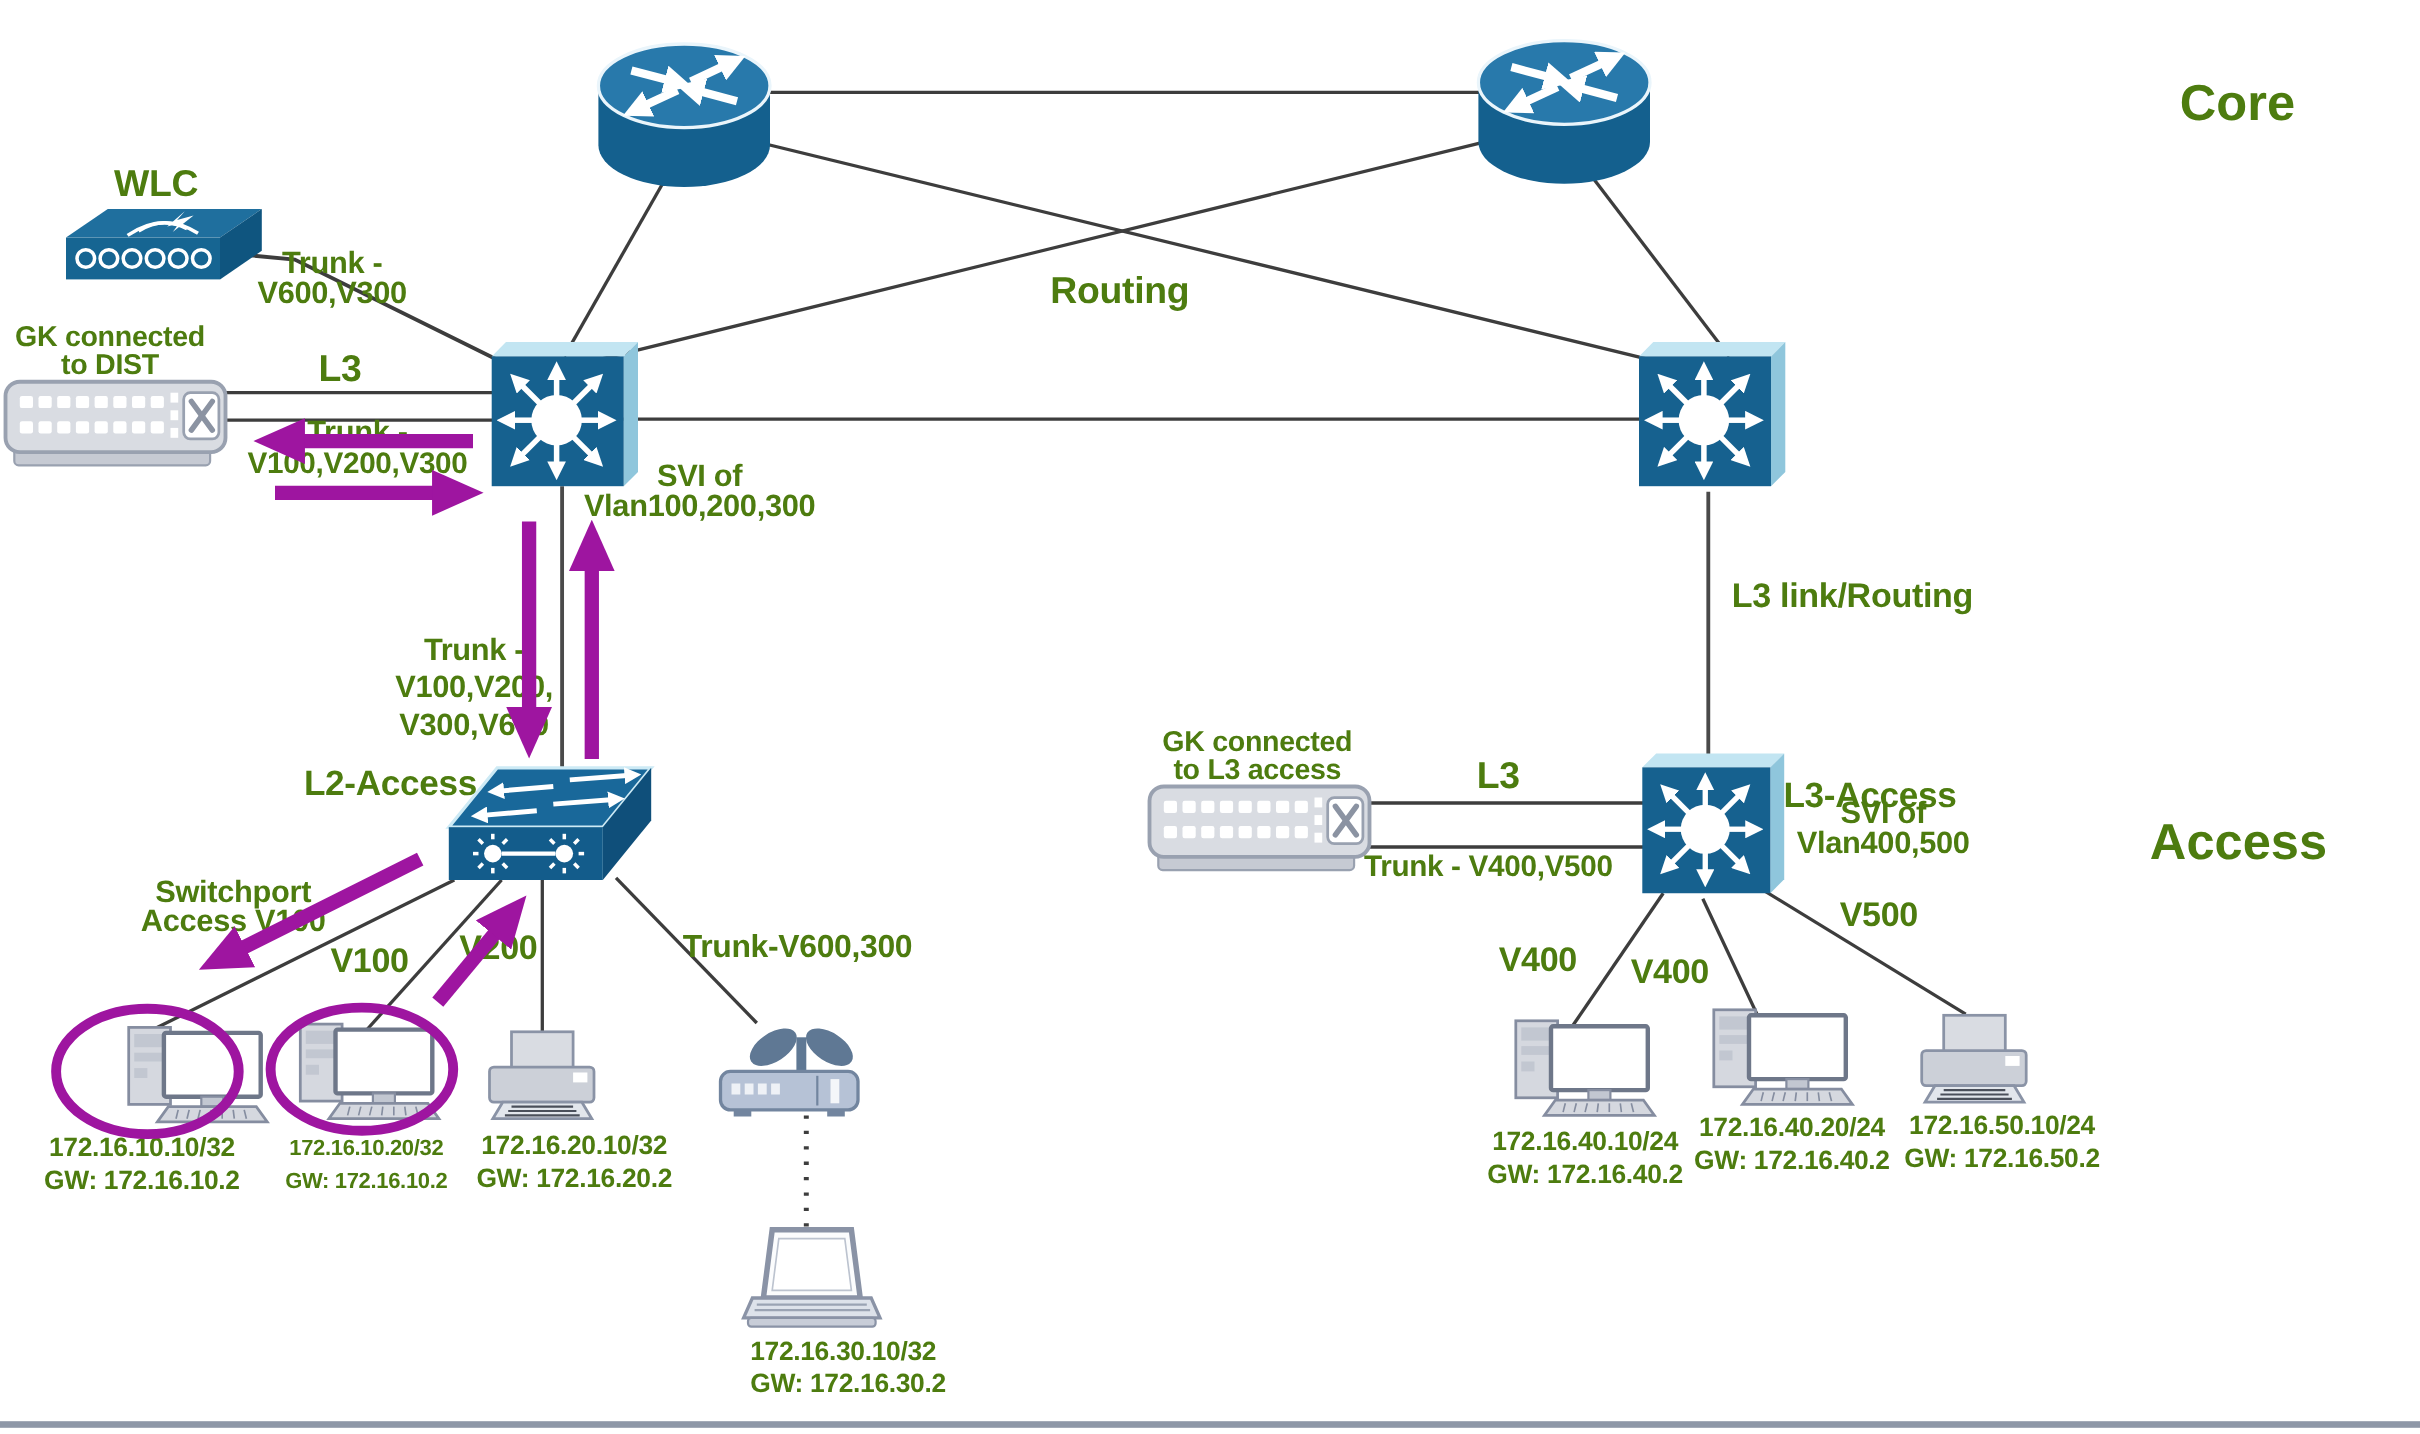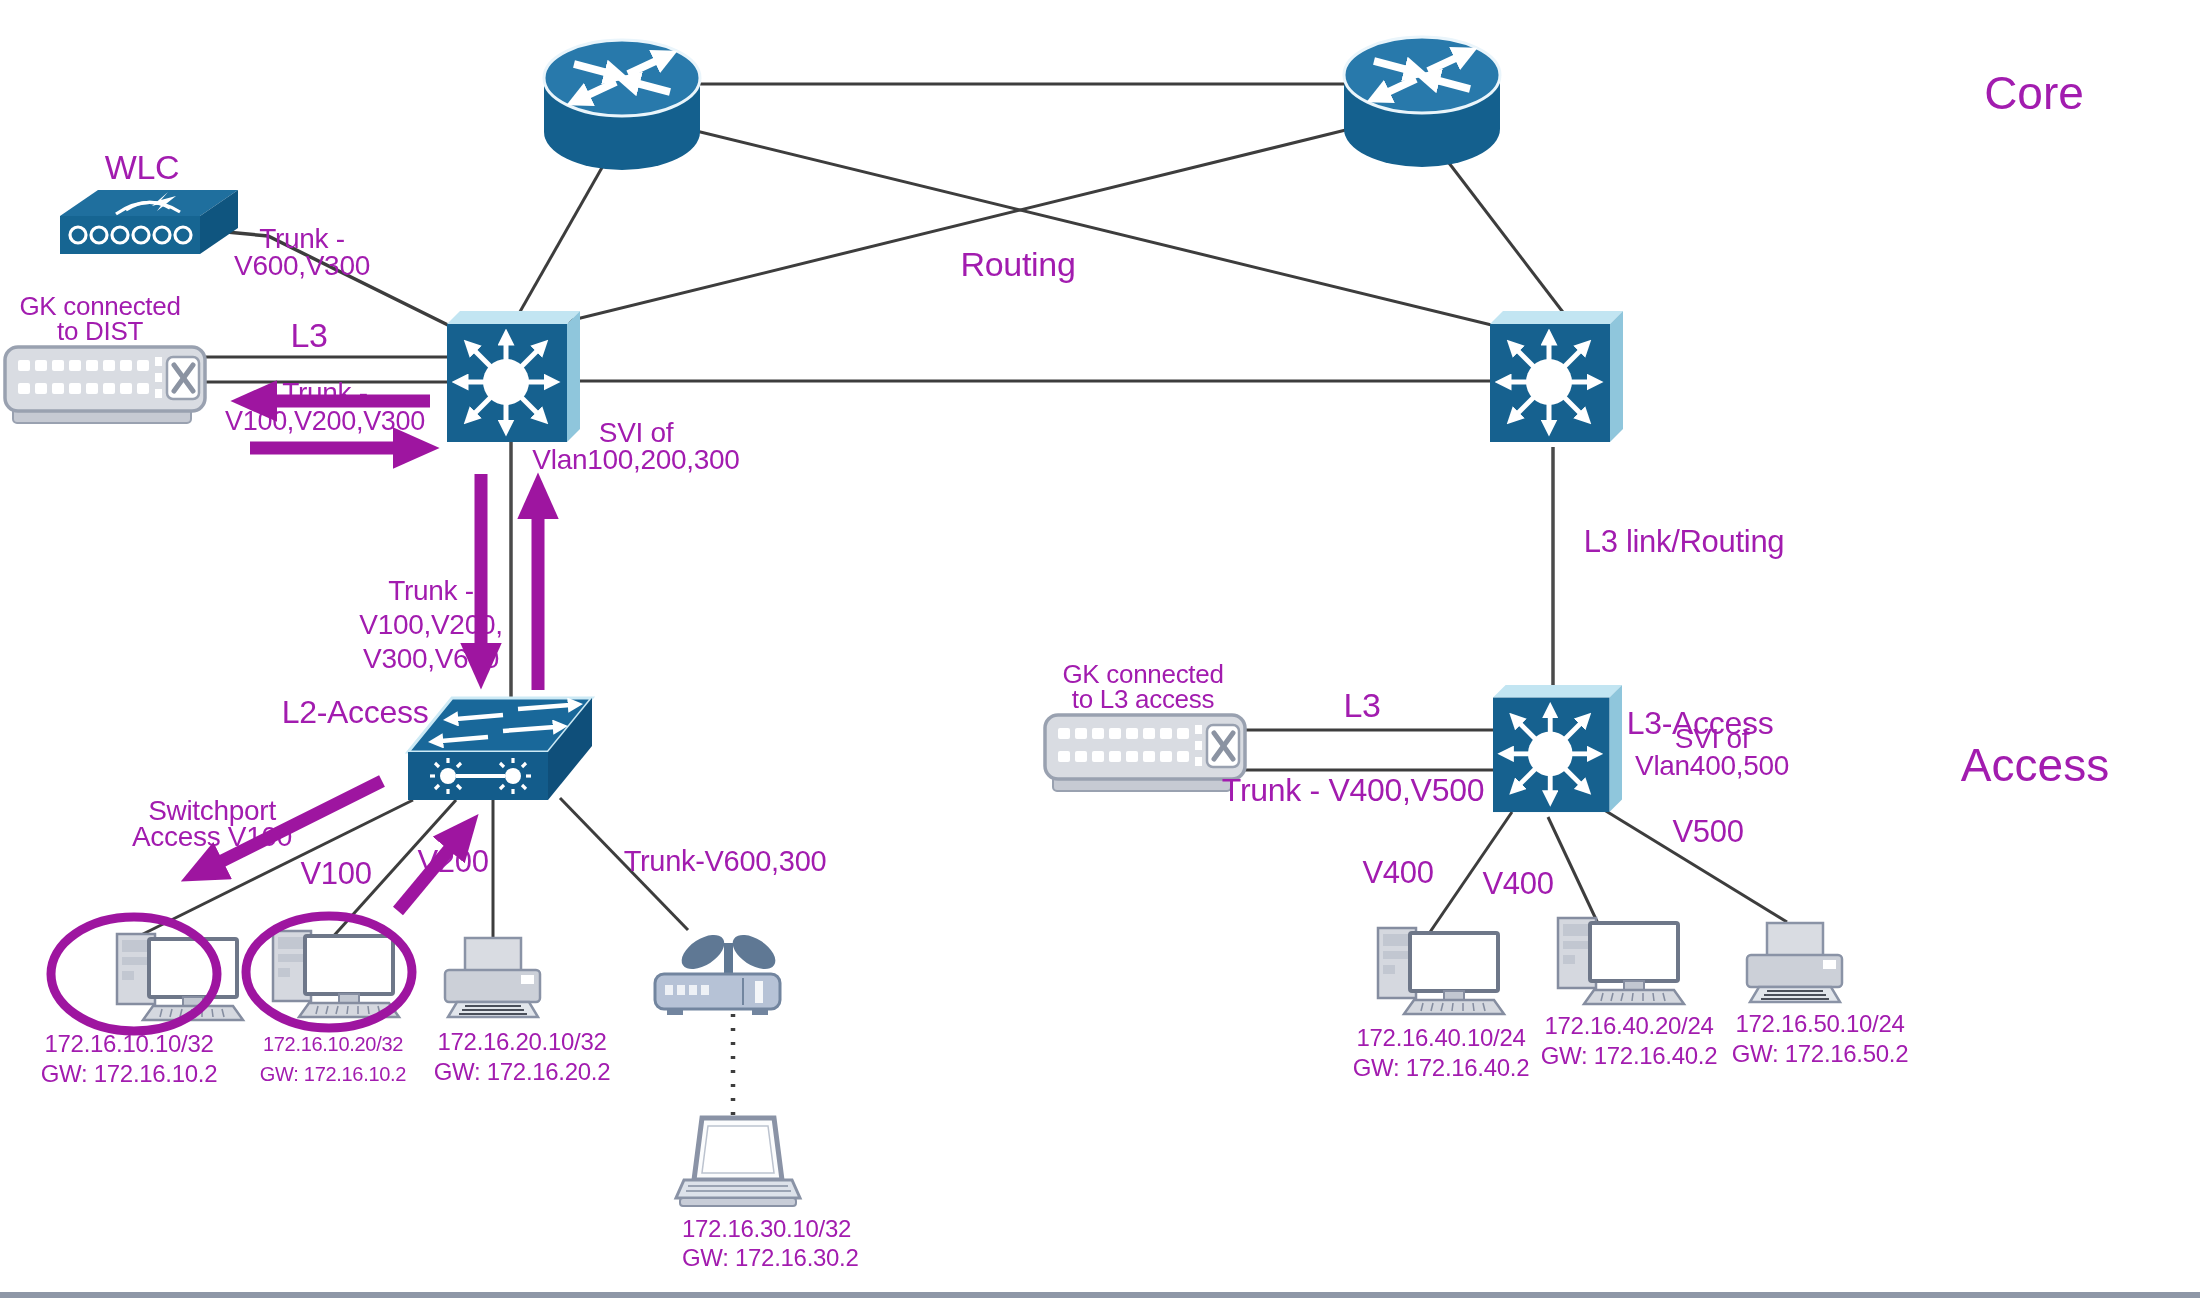--- a/index.html
+++ b/index.html
@@ -3,21 +3,21 @@
 <meta charset="utf-8">
 <style>
   html,body{margin:0;padding:0;background:#ffffff;}
   #stage{
     position:relative;width:2200px;height:1304px;overflow:hidden;background:#ffffff;
     font-family:"Liberation Sans",sans-serif;
   }
   #net,#annot{position:absolute;left:0;top:0;}
   .lbl{
     position:absolute;transform:translateX(-50%);text-align:center;
-    font-weight:400;color:#a21caf;white-space:nowrap;letter-spacing:-0.3px;
+    font-weight:700;color:#4d7c0f;white-space:nowrap;letter-spacing:-0.3px;
   }
   .lbl.la{transform:none;text-align:left;}
   .layer-lbl{font-size:46px;letter-spacing:0;}
   #bottom-border{position:absolute;left:0;top:1292px;width:2200px;height:6px;background:#8e97a7;}
 </style>
 </head>
 <body>
 
 <div id="stage">
 
@@ -413,21 +413,21 @@
     <div>172.16.30.10/32</div>
     <div>GW: 172.16.30.2</div>
   </div>
 
   <div class="lbl" style="left:1684px;top:524px;font-size:31px;">L3 link/Routing</div>
   <div class="lbl" style="left:1143px;top:662px;font-size:26px;line-height:25px;">
     <div>GK connected</div>
     <div>to L3 access</div>
   </div>
   <div class="lbl" style="left:1362px;top:686px;font-size:34px;">L3</div>
-  <div class="lbl" style="left:1353px;top:772px;font-size:32px;">Trunk - V400,V500</div>
+  <div class="lbl" style="left:1353px;top:772px;font-size:27px;">Trunk - V400,V500</div>
   <div class="lbl" style="left:1700px;top:705px;font-size:32px;">L3-Access</div>
   <div class="lbl" style="left:1712px;top:725px;font-size:28px;line-height:27px;">
     <div>SVI of</div>
     <div>Vlan400,500</div>
   </div>
   <div class="lbl" style="left:1708px;top:814px;font-size:31px;">V500</div>
   <div class="lbl" style="left:1398px;top:855px;font-size:31px;">V400</div>
   <div class="lbl" style="left:1518px;top:866px;font-size:31px;">V400</div>
 
   <div class="lbl" style="left:1441px;top:1023px;font-size:24px;line-height:30px;">

